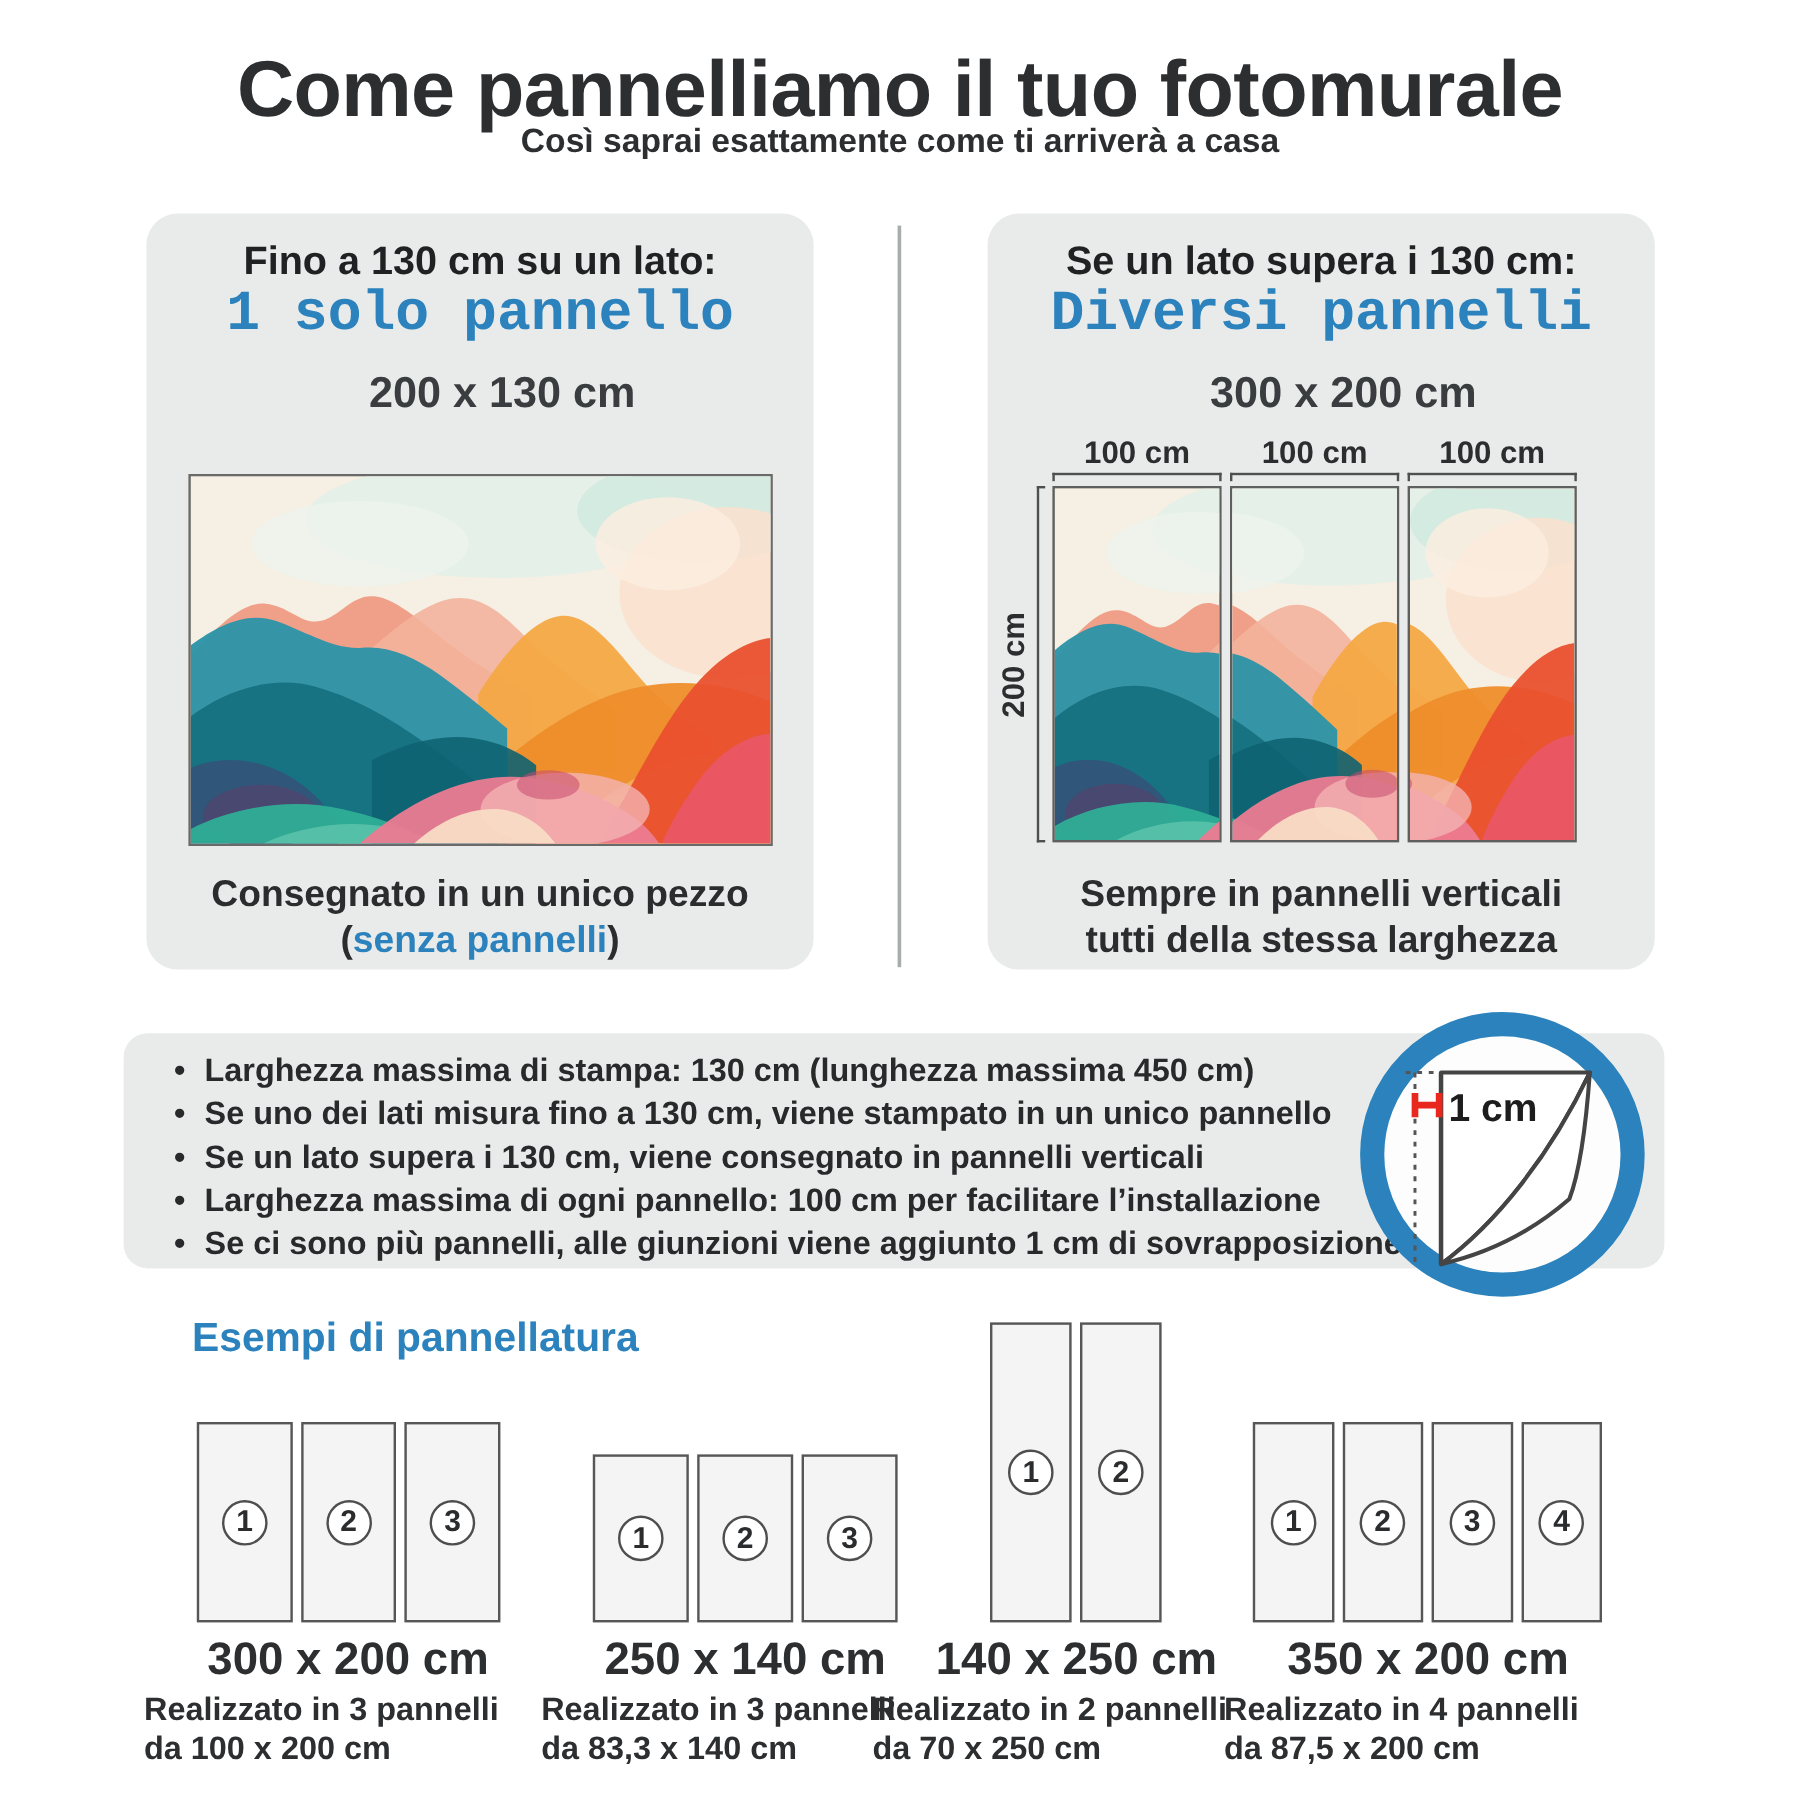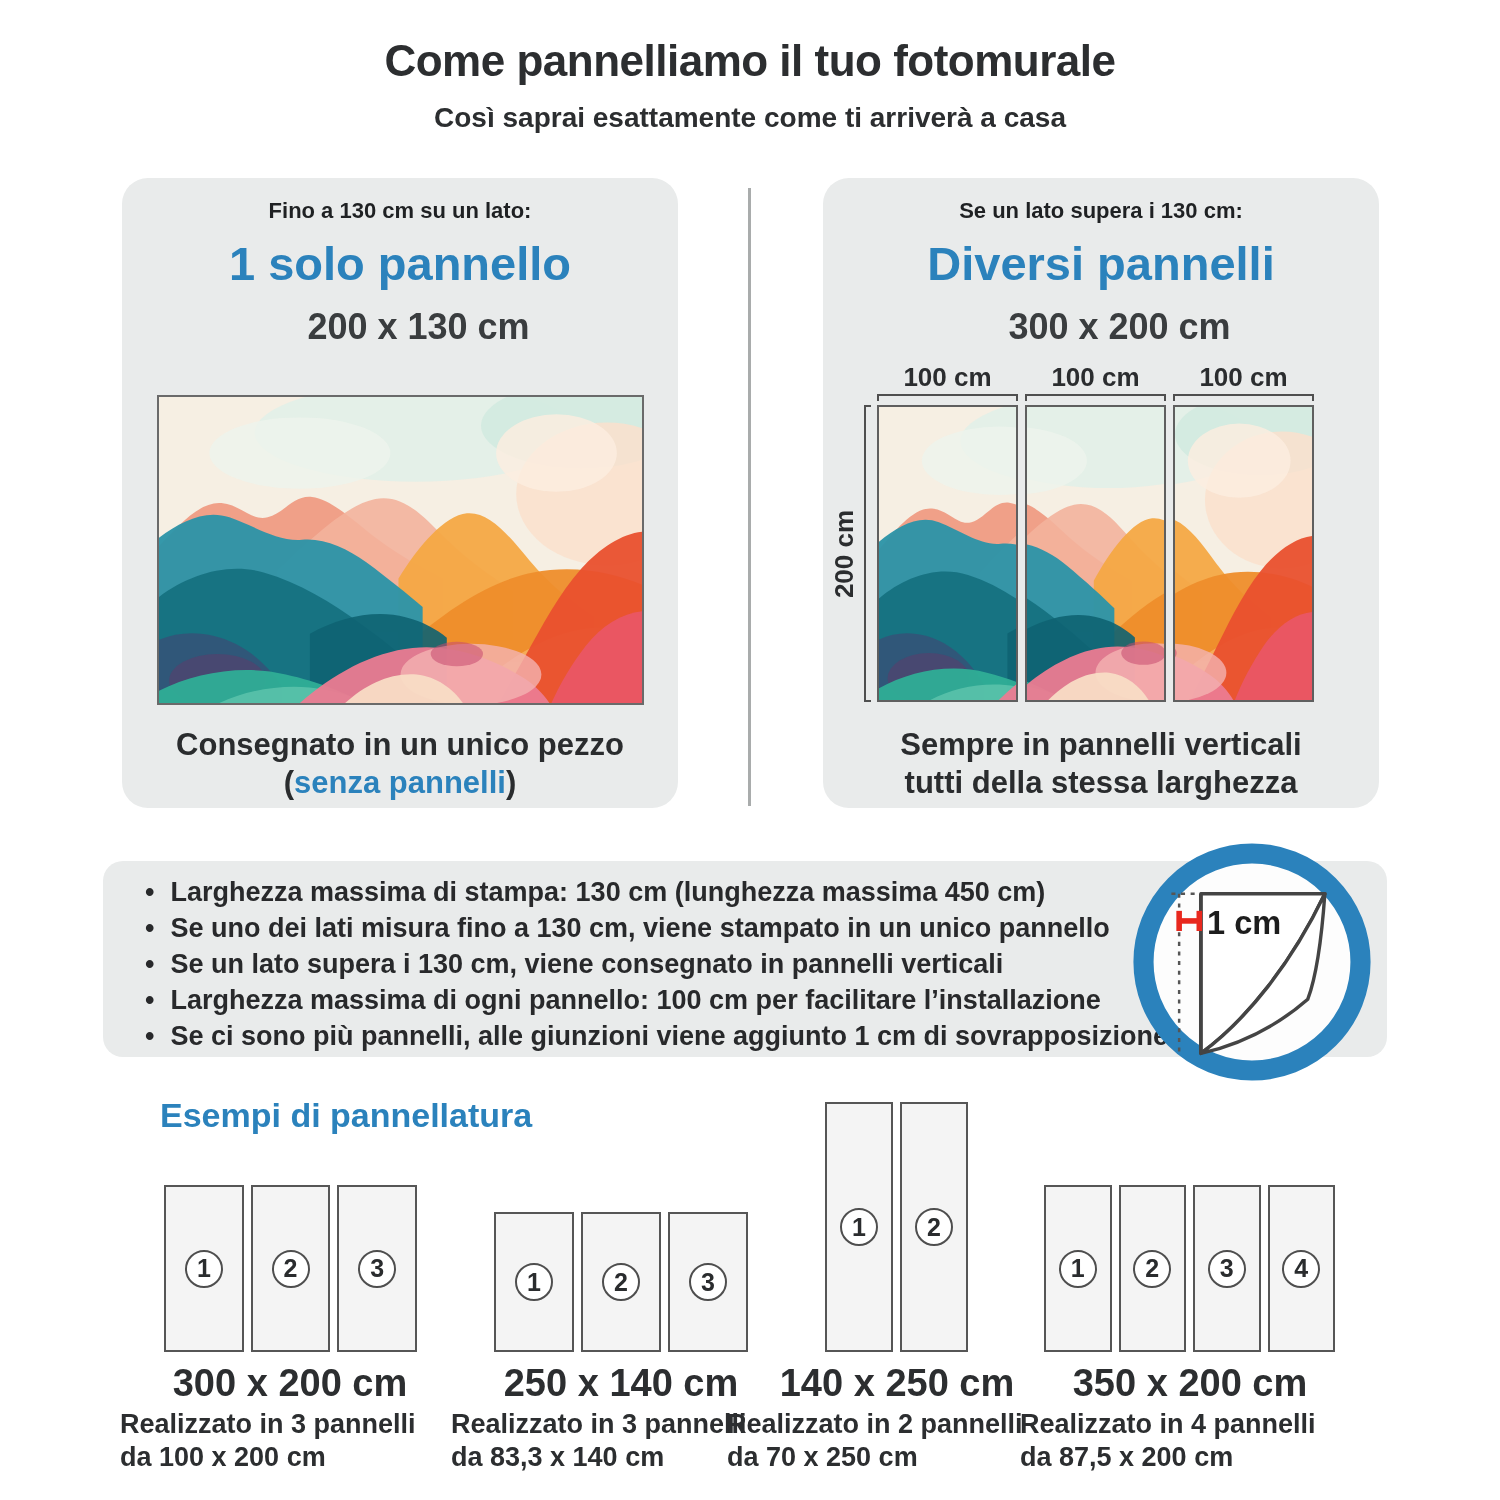--- a/index.html
+++ b/index.html
@@ -6,41 +6,41 @@
   html,body { width:1500px; height:1500px; }
   body {
     position: relative;
     background: #ffffff;
     font-family: "Liberation Sans", sans-serif;
     color: #2e3032;
     overflow: hidden;
   }
   .page-title {
     position: absolute; top: 36px; left: 0; width: 1500px;
-    text-align: center; font-size: 44px; font-weight: 800; color: #2c2e30;
+    text-align: center; font-size: 66px; font-weight: 800; color: #2c2e30;
     letter-spacing: -0.5px;
   }
   .page-subtitle {
     position: absolute; top: 102px; left: 0; width: 1500px;
     text-align: center; font-size: 28px; font-weight: 600; color: #2c2e30;
   }
   .card {
     position: absolute; top: 178px; width: 556px; height: 630px;
     background: #e9ebeb; border-radius: 26px;
   }
   #left-card { left: 122px; }
   #right-card { left: 823px; }
   .cards-divider {
     position: absolute; left: 748px; top: 188px; width: 3px; height: 618px;
     background: #a9acac;
   }
   .card-header { position: absolute; top: 20px; left: 0; width: 100%;
-    text-align: center; font-size: 22px; font-weight: 800; color: #1f2123; }
+    text-align: center; font-size: 33px; font-weight: 800; color: #1f2123; }
   .card-highlight { position: absolute; top: 58px; left: 0; width: 100%;
-    text-align: center; font-size: 47px; font-weight: 800; }
+    text-align: center; font-size: 47px; font-weight: 800; font-family: Liberation Mono, monospace; }
   .card-size { position: absolute; top: 128px; left: 0; width: 100%;
     text-align: center; font-size: 36px; font-weight: 800; color: #3a3d3f; padding-left: 37px; }
   .card-caption { position: absolute; top: 548px; left: 0; width: 100%;
     text-align: center; font-size: 31px; font-weight: 600; color: #2a2c2e; line-height: 38px; }
 
   .mural-frame {
     position: absolute; left: 35px; top: 217px; width: 487px; height: 310px;
     border: 2px solid #6a6a6a; background: #f6efe3;
   }
   .mural-frame svg { display: block; }

